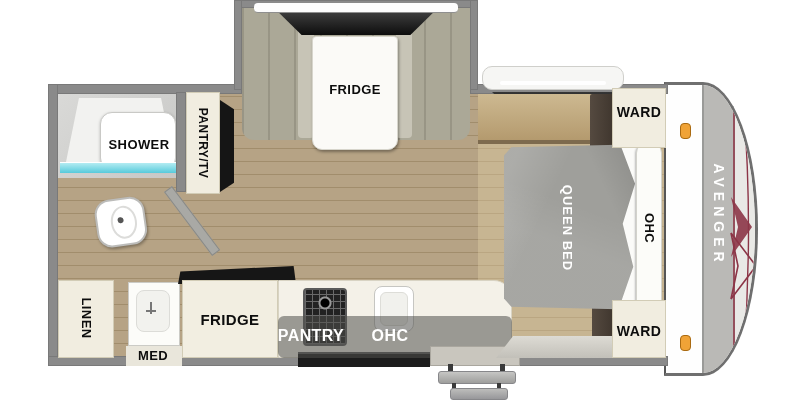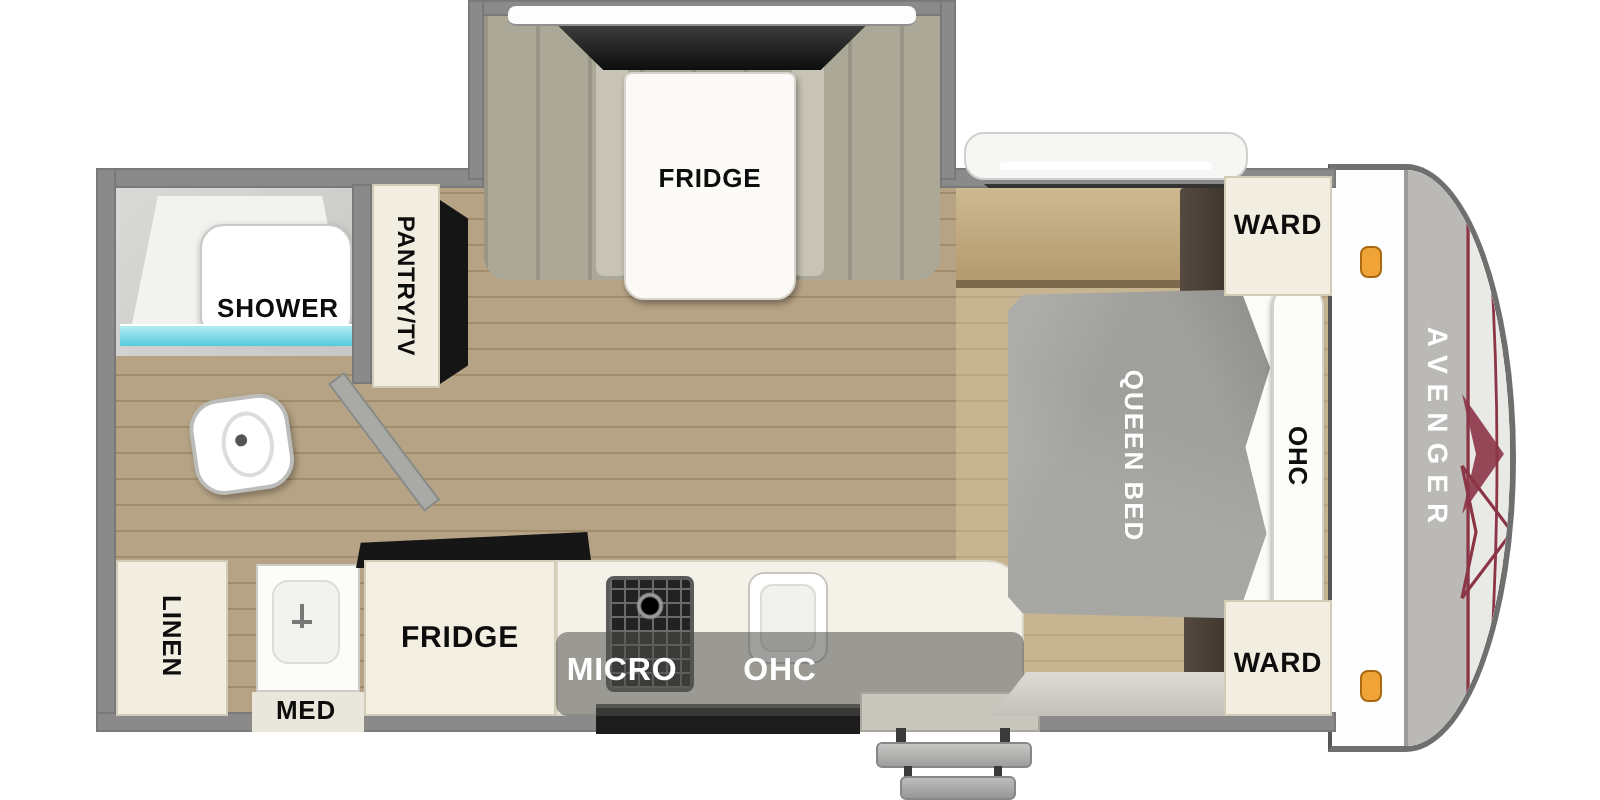--- a/index.html
+++ b/index.html
@@ -60,21 +60,21 @@
               border-radius:4px 4px 10px 10px;box-shadow:1px 2px 3px rgba(0,0,0,.35);box-sizing:border-box;"></div>
   <div class="lbl" style="left:355px;top:89px;font-size:13px;">FRIDGE</div>
 
   <div class="abs" style="left:58px;top:94px;width:120px;height:84px;background:linear-gradient(135deg,#d9d9d7 0%,#c7c7c5 100%);"></div>
   <div class="abs" style="left:66px;top:98px;width:108px;height:64px;background:#f2f2f0;
               clip-path:polygon(12% 0,88% 0,100% 100%,0 100%);"></div>
   <div class="abs" style="left:100px;top:112px;width:76px;height:58px;background:#ffffff;border:1px solid #c9c9c6;
               border-radius:12px;box-shadow:0 1px 3px rgba(0,0,0,.25);box-sizing:border-box;"></div>
   <div class="abs" style="left:60px;top:162px;width:116px;height:10px;background:linear-gradient(#b3ecf2,#57cadb);
               border-top:1px solid #fff;"></div>
-  <div class="lbl" style="left:139px;top:154px;font-size:13px;">SHOWER</div>
+  <div class="lbl" style="left:139px;top:144px;font-size:13px;">SHOWER</div>
 
   <div class="abs" style="left:96px;top:198px;width:52px;height:50px;transform:rotate(-8deg);">
     <div class="abs" style="left:0;top:0;width:50px;height:48px;background:#ffffff;border:2px solid #bcbcba;
                 border-radius:15px;box-sizing:border-box;box-shadow:1px 2px 3px rgba(0,0,0,.3);"></div>
     <div class="abs" style="left:15px;top:8px;width:26px;height:33px;background:#fff;border:2px solid #dcdcda;
                 border-radius:50%;box-sizing:border-box;"></div>
     <div class="abs" style="left:22px;top:19px;width:6px;height:6px;background:#555;border-radius:50%;"></div>
   </div>
 
   <div class="wall" style="left:176px;top:92px;width:10px;height:100px;"></div>
@@ -108,21 +108,21 @@
               border-radius:4px;box-sizing:border-box;
               background-image:radial-gradient(circle at 50% 24%, #000 4px, #999 5px, #999 6px, transparent 7px),
                 repeating-linear-gradient(0deg, #6a6a6a 0 1px, transparent 1px 7px),
                 repeating-linear-gradient(90deg, #6a6a6a 0 1px, transparent 1px 7px);"></div>
   <div class="abs" style="left:374px;top:286px;width:40px;height:46px;background:#ffffff;border:1px solid #c6c6c2;
               border-radius:8px;box-sizing:border-box;"></div>
   <div class="abs" style="left:380px;top:292px;width:28px;height:34px;background:#f1f1ed;border:1px solid #ddddd8;
               border-radius:6px;box-sizing:border-box;"></div>
   <div class="abs" style="left:298px;top:352px;width:132px;height:13px;background:#1c1c1c;border-top:2px solid #5a5a5a;"></div>
   <div class="abs" style="left:278px;top:316px;width:234px;height:42px;background:rgba(80,80,76,.55);border-radius:6px;"></div>
-  <div class="lbl wt" style="left:311px;top:336px;font-size:16px;">MICRO</div>
+  <div class="lbl wt" style="left:311px;top:336px;font-size:16px;">PANTRY</div>
   <div class="lbl wt" style="left:390px;top:336px;font-size:16px;">OHC</div>
 
   <div class="abs" style="left:430px;top:346px;width:90px;height:20px;background:#c9c6be;border:1px solid #a9a69e;box-sizing:border-box;"></div>
   <div class="abs" style="left:448px;top:364px;width:5px;height:9px;background:#3a3a3a;"></div>
   <div class="abs" style="left:500px;top:364px;width:5px;height:9px;background:#3a3a3a;"></div>
   <div class="abs" style="left:438px;top:371px;width:78px;height:13px;background:linear-gradient(#c6c6c4,#9e9e9c);
               border:1px solid #87878a;border-radius:3px;box-sizing:border-box;"></div>
   <div class="abs" style="left:452px;top:383px;width:4px;height:9px;background:#3a3a3a;"></div>
   <div class="abs" style="left:497px;top:383px;width:4px;height:9px;background:#3a3a3a;"></div>
   <div class="abs" style="left:450px;top:388px;width:58px;height:12px;background:linear-gradient(#bdbdbb,#97979a);

